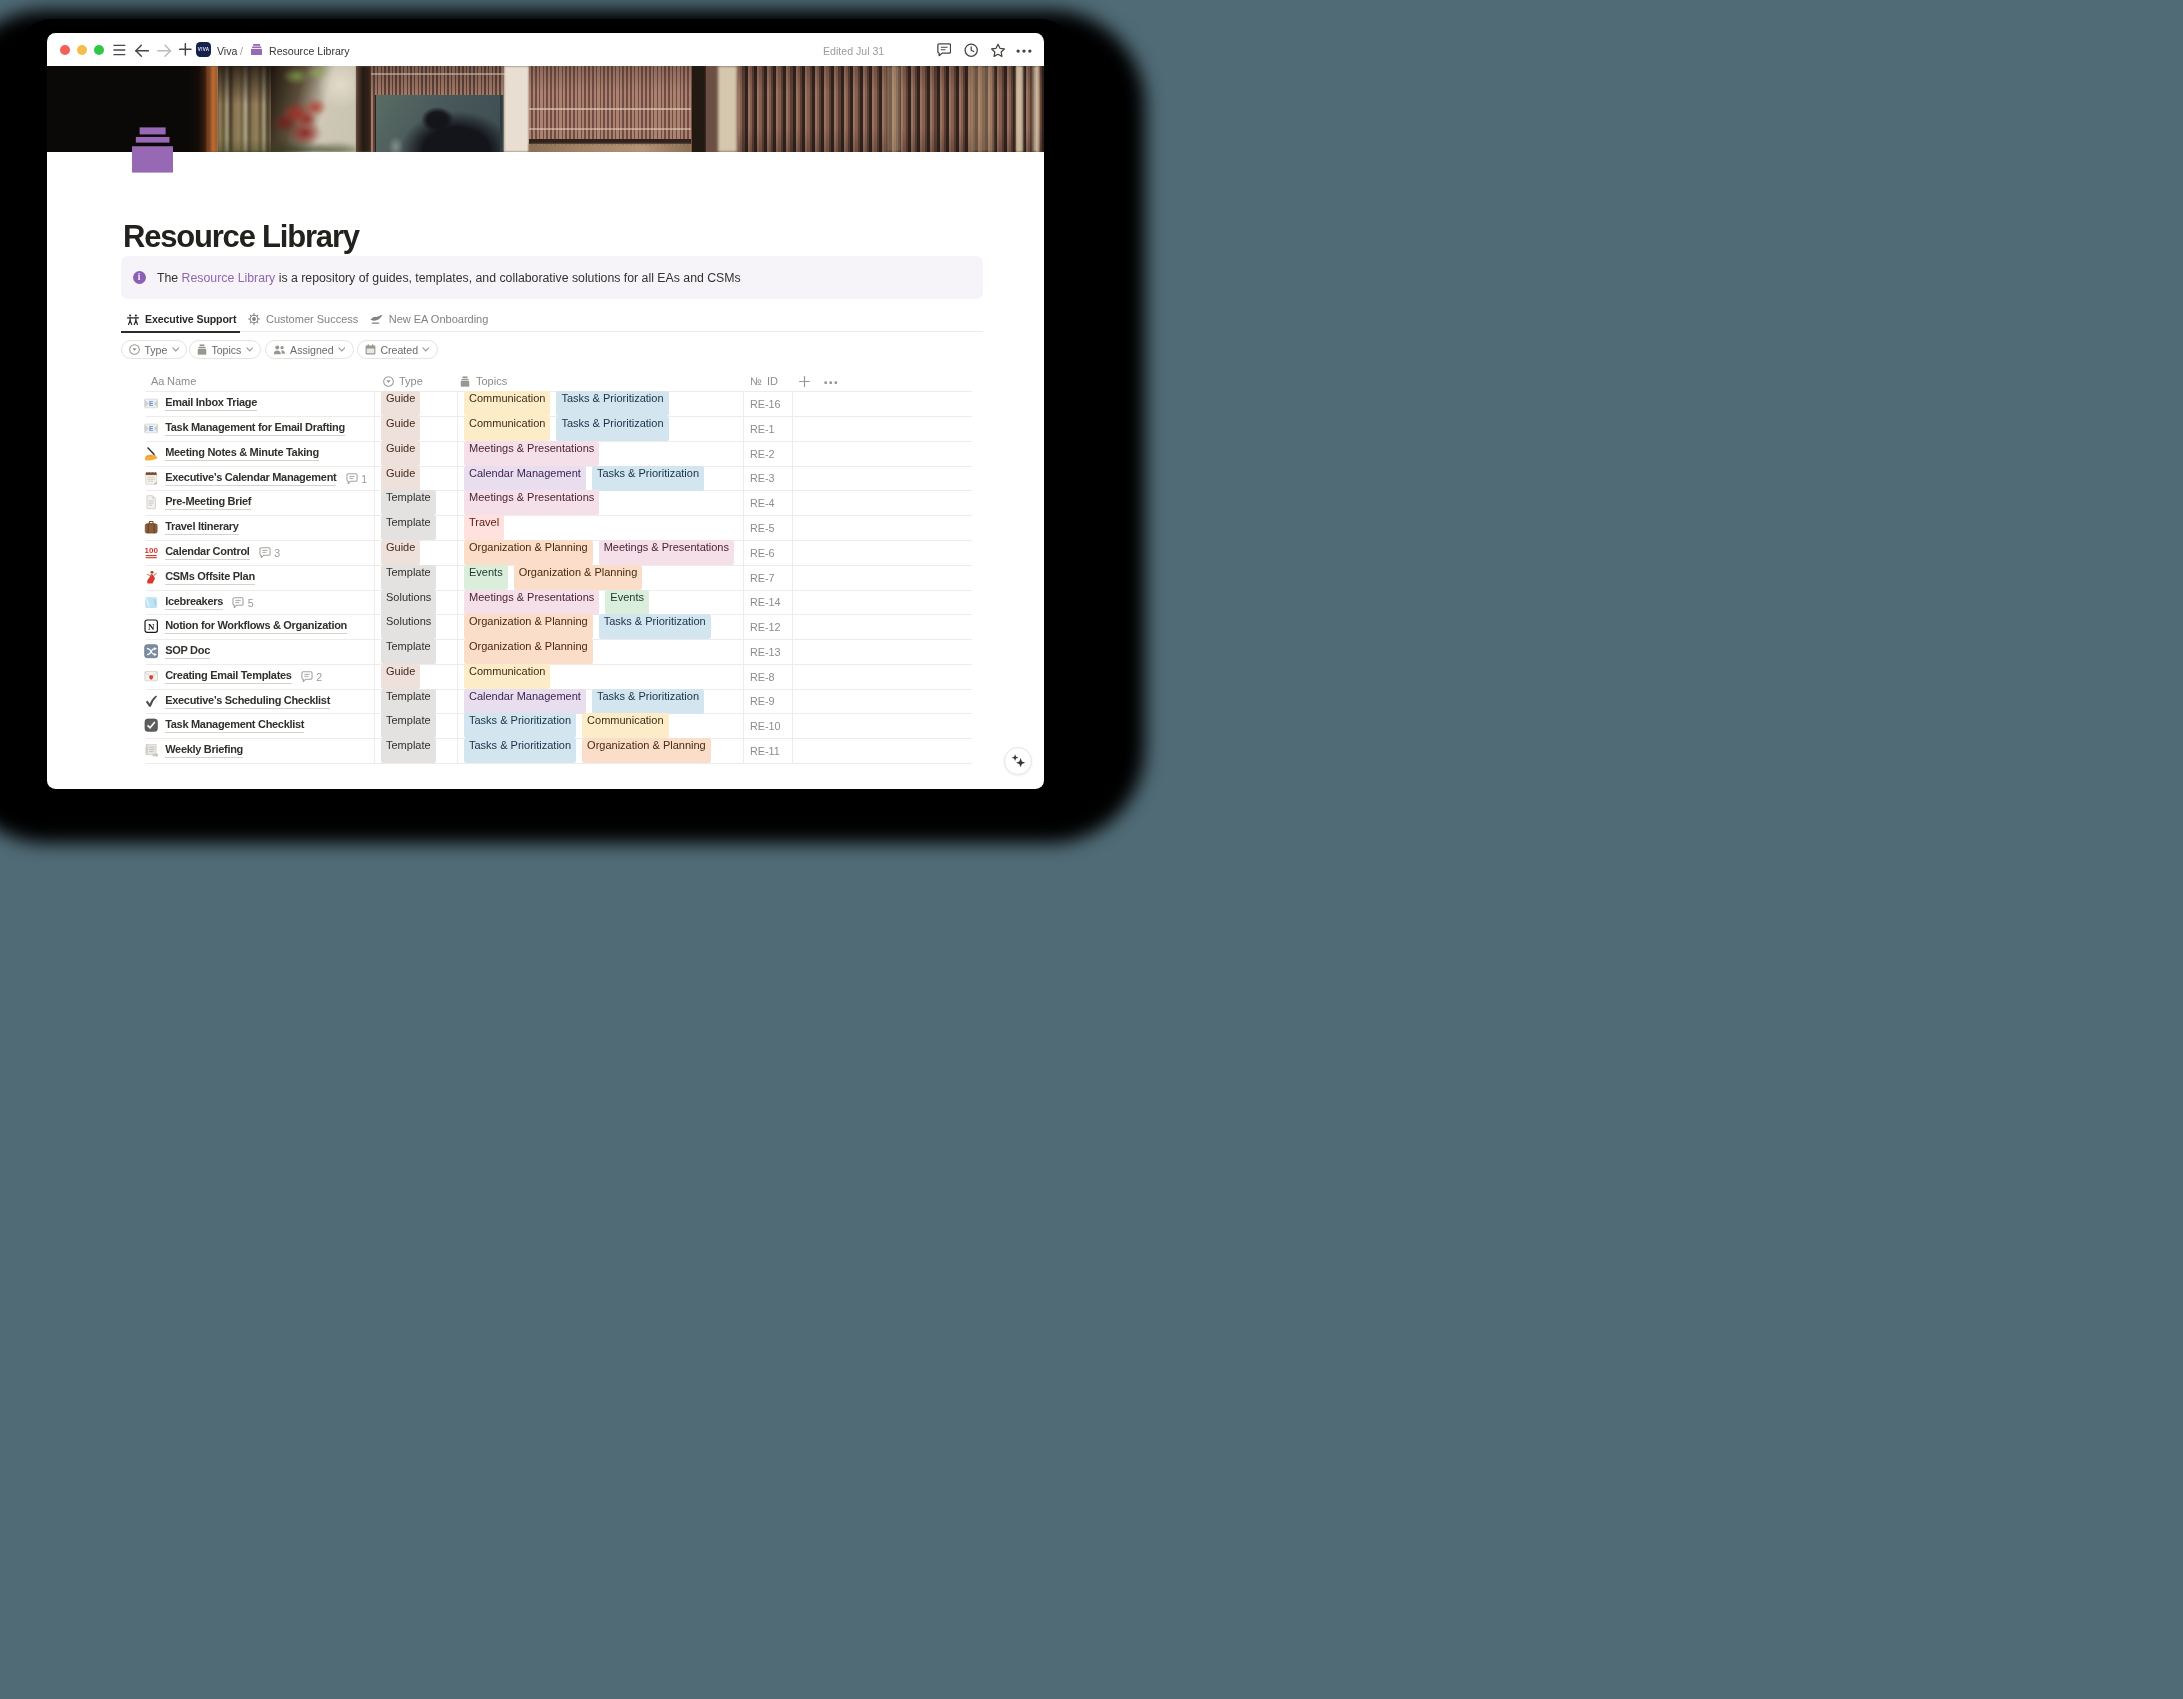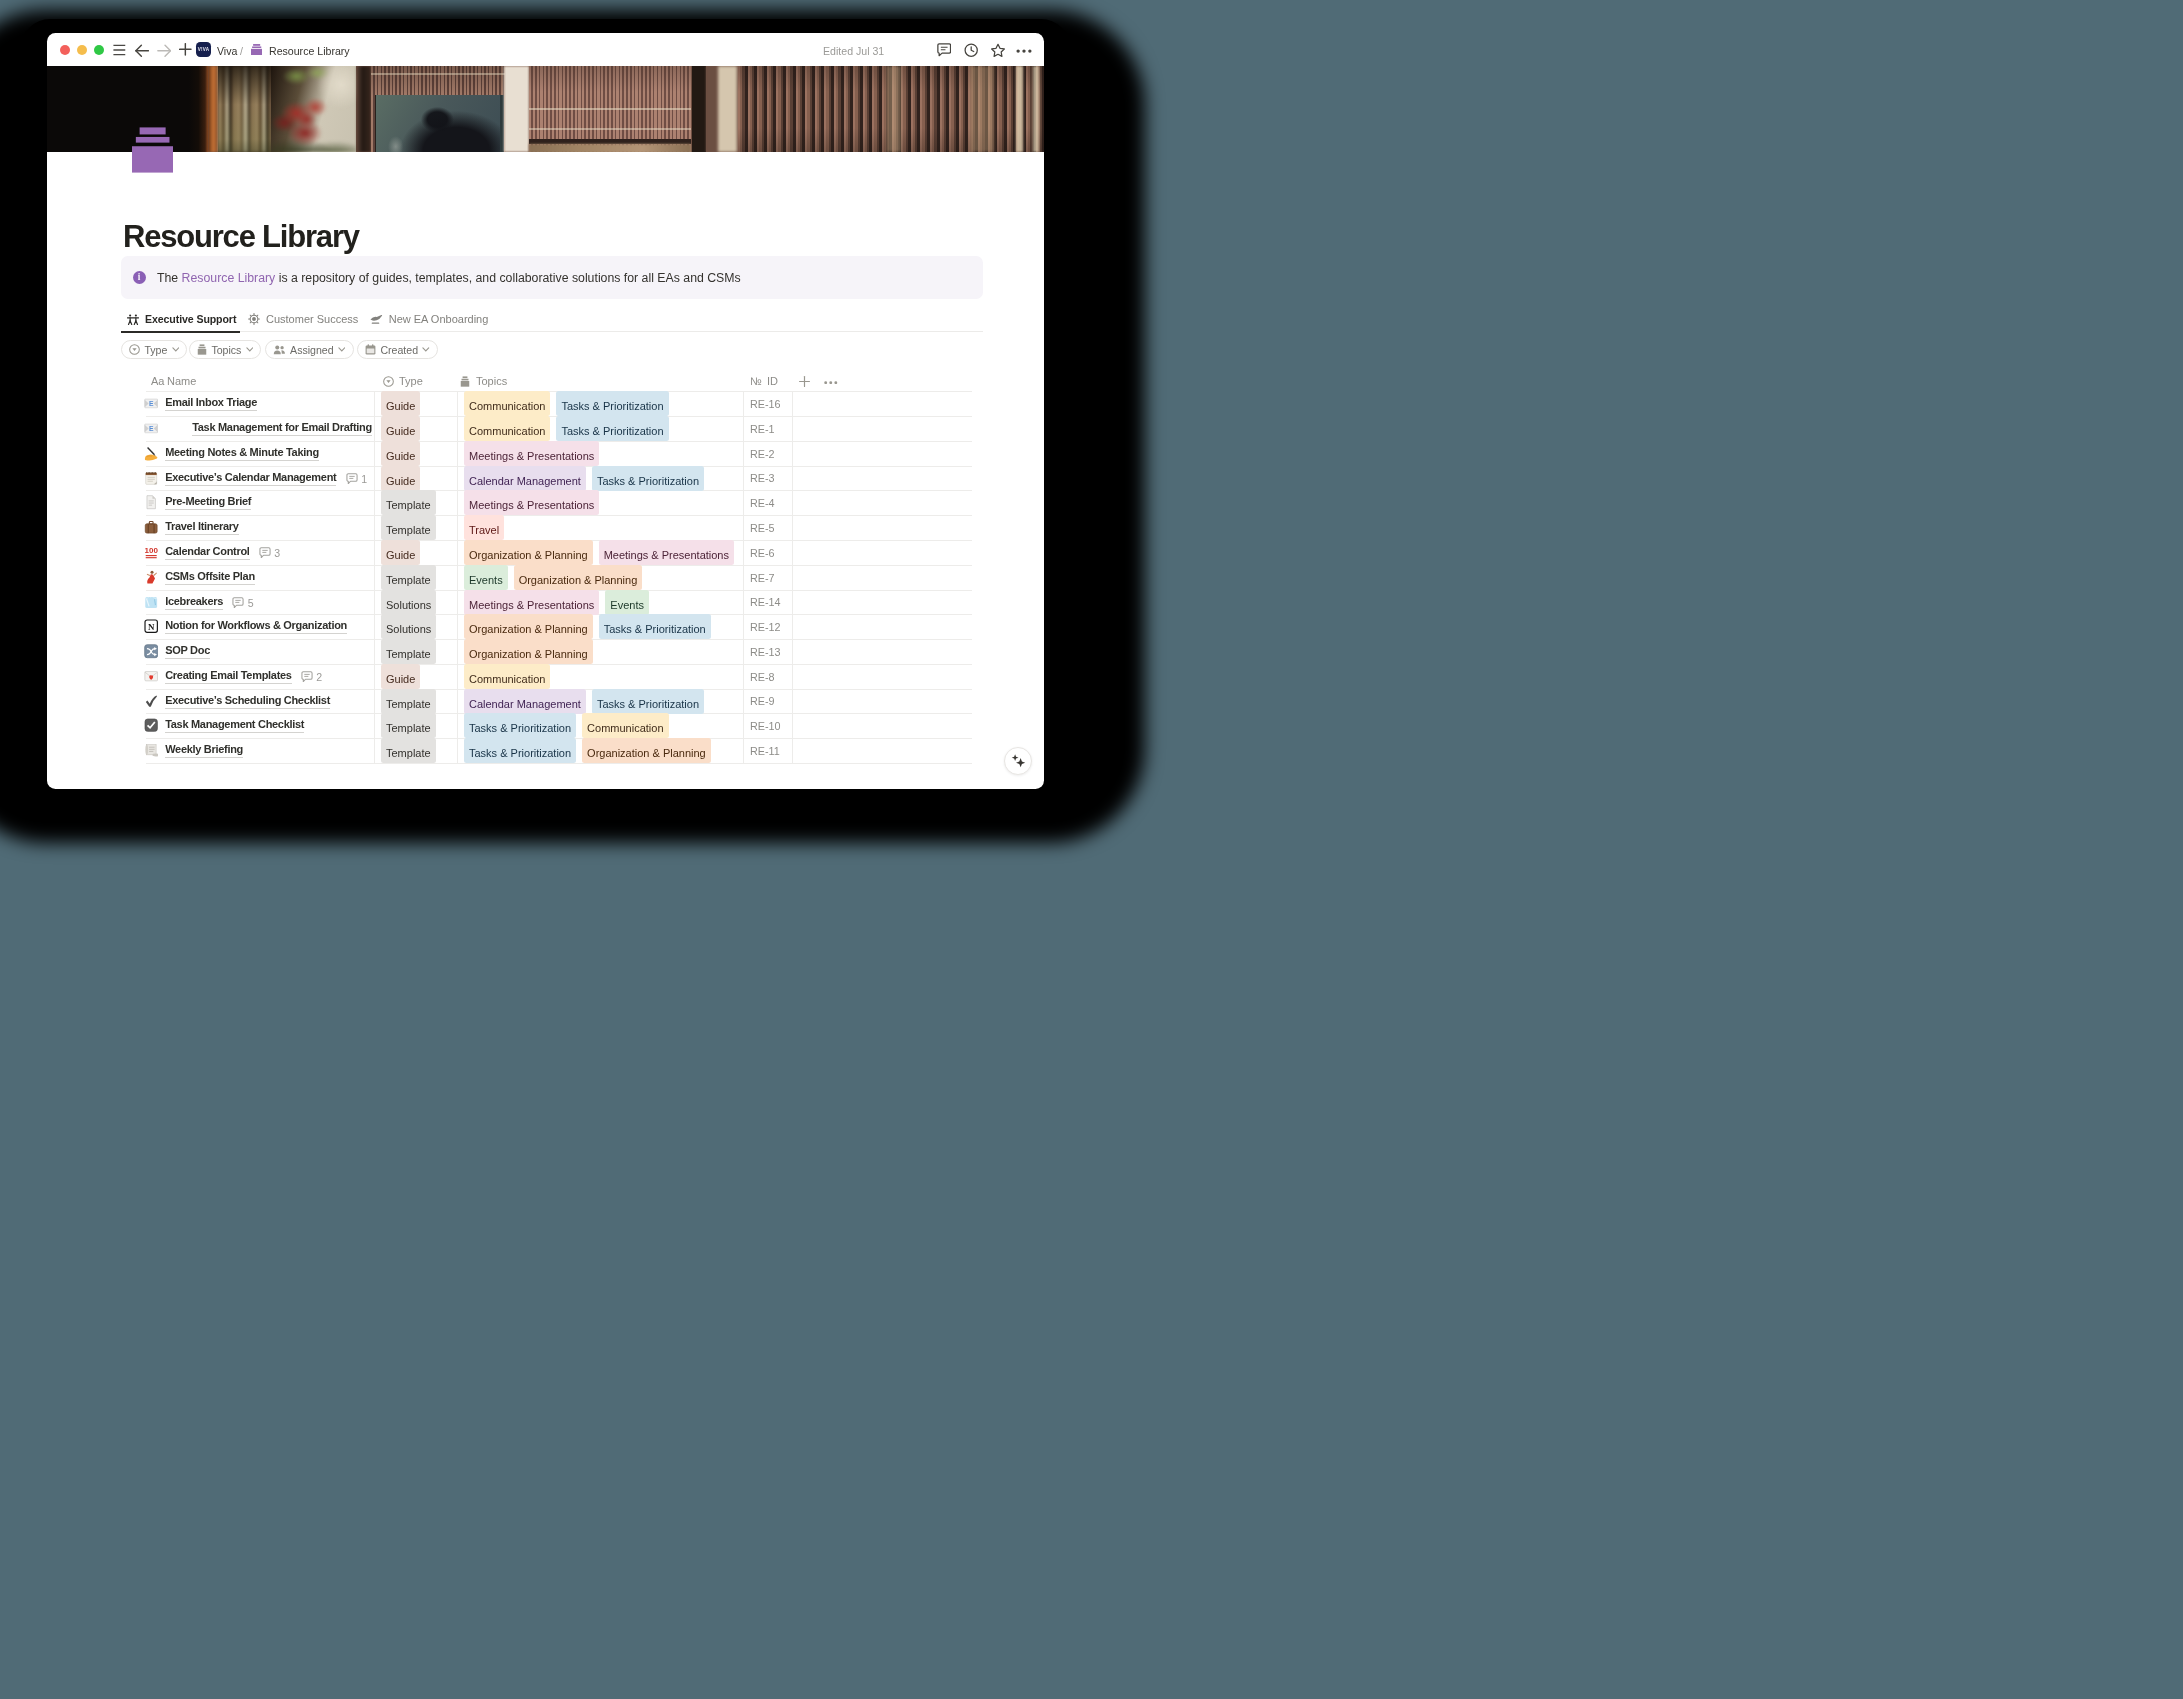--- a/index.html
+++ b/index.html
@@ -40,21 +40,21 @@
 
 
 .th { position:absolute; font-size:11px; color:#8D8C88; top:342px; }
 .hline { position:absolute; background:#EDECEA; height:0.8px; left:99px; width:826px; }
 .vline { position:absolute; background:#EDECEA; width:0.8px; }
 .rowflex { position:absolute; left:97px; height:25px; display:flex; align-items:center; }
 .rowname { font-size:11px; font-weight:700; color:#30302C; letter-spacing:-0.3px; white-space:nowrap; border-bottom:0.8px solid #D4D3D0; padding-bottom:1.3px; margin-left:6.8px; }
 .cmtwrap { display:flex; align-items:center; margin-left:9.3px; gap:3.4px; }
 .cmt { font-size:10.6px; color:#9B9A97; }
 .pillrow { position:absolute; display:flex; gap:6px; align-items:center; height:25px; }
-.pill { height:25px; border-radius:2.5px; font-size:11px; line-height:15px; padding:8px 5px; white-space:nowrap; }
+.pill { height:25px; border-radius:2.5px; font-size:11px; line-height:15px; padding:0 5px; white-space:nowrap; }
 .re { position:absolute; font-size:10.8px; color:#8D8C88; }
 
 
 .c-brown { background:#EEE0DA; color:#442A1E; }
 .c-gray { background:#E3E2E0; color:#32302C; }
 .c-yellow { background:#FDECC8; color:#402C1B; }
 .c-blue { background:#D3E5EF; color:#183347; }
 .c-pink { background:#F5E0E9; color:#4C2337; }
 .c-purple { background:#E8DEEE; color:#412454; }
 .c-red { background:#FFE2DD; color:#5D1715; }
@@ -353,21 +353,21 @@
         <span class="rowname">Email Inbox Triage</span>
       </div>
       <div class="pillrow" style="left:334px; top:358px;">
         <span class="pill c-brown">Guide</span>
       </div>
       <div class="pillrow" style="left:417px; top:358px;">
         <span class="pill c-yellow">Communication</span>
         <span class="pill c-blue">Tasks &amp; Prioritization</span>
       </div>
       <div class="re" style="left:703px; top:365px;">RE-16</div>
-      <div class="rowflex" style="top:383px;gap:27px;">
+      <div class="rowflex" style="top:383px;">
         <svg class="emoji" viewBox="0 0 17 17">
           <rect x="0.8" y="3.6" width="15.4" height="10.3" rx="1" fill="#F0F0F0" stroke="#C6C6C6" stroke-width="0.6"></rect>
           <path d="M0.8 4.4 L5.5 8.8 L0.8 13.2 Z" fill="#CFCFCF"></path>
           <path d="M16.2 4.4 L11.5 8.8 L16.2 13.2 Z" fill="#CFCFCF"></path>
           <text x="8.5" y="11.7" text-anchor="middle" font-size="8" font-weight="bold" fill="#5A8FD6" font-family="Liberation Sans">E</text>
         </svg>
         <span class="rowname">Task Management for Email Drafting</span>
       </div>
       <div class="pillrow" style="left:334px; top:383px;">
         <span class="pill c-brown">Guide</span>

